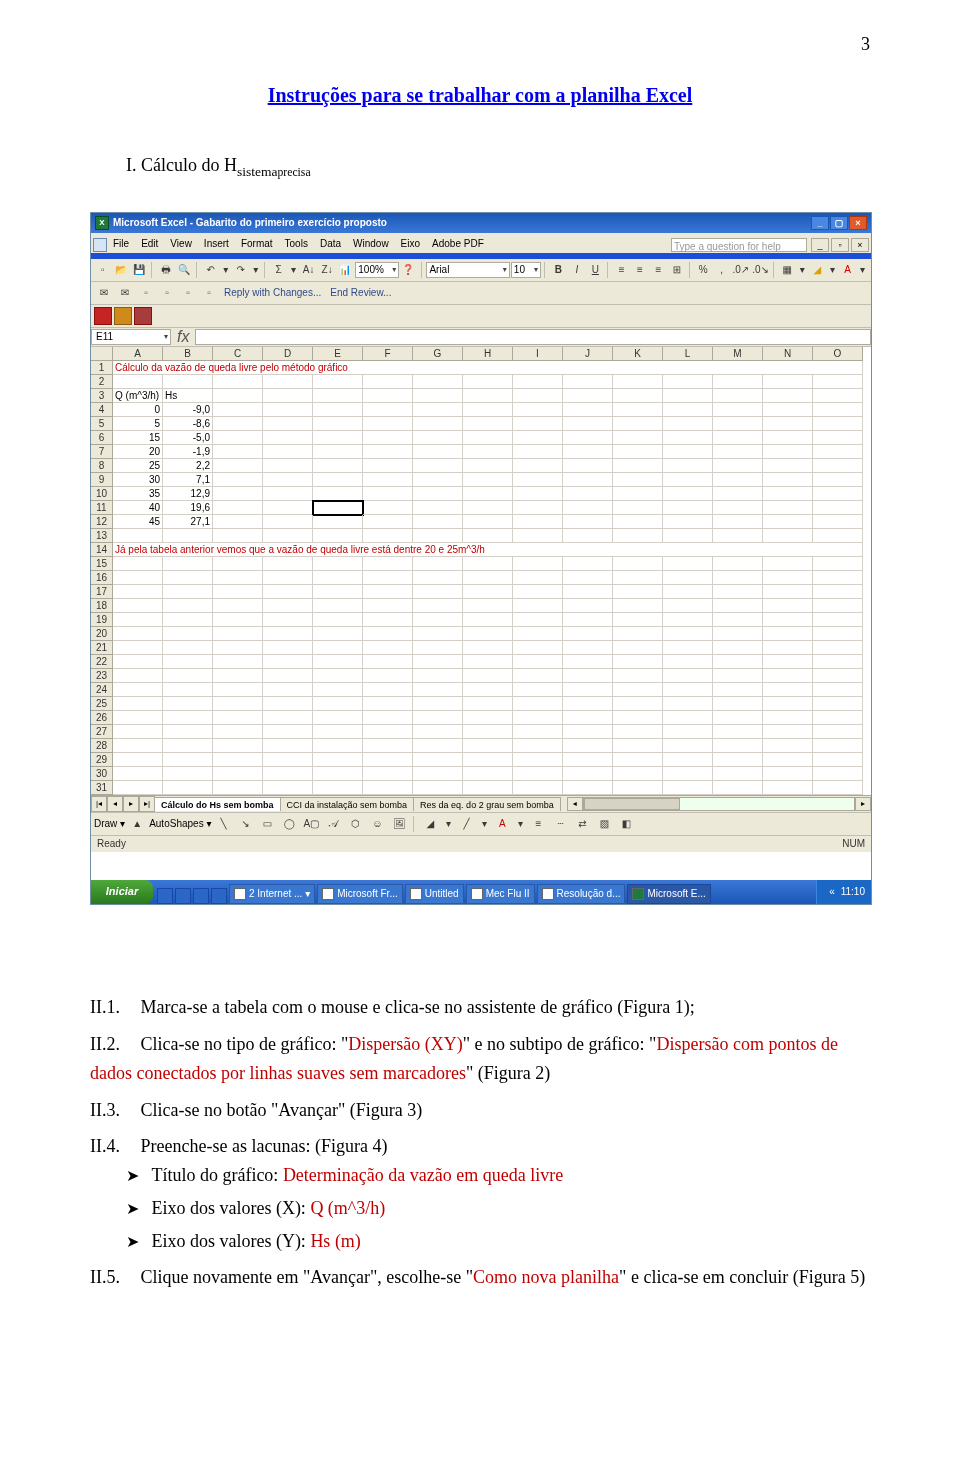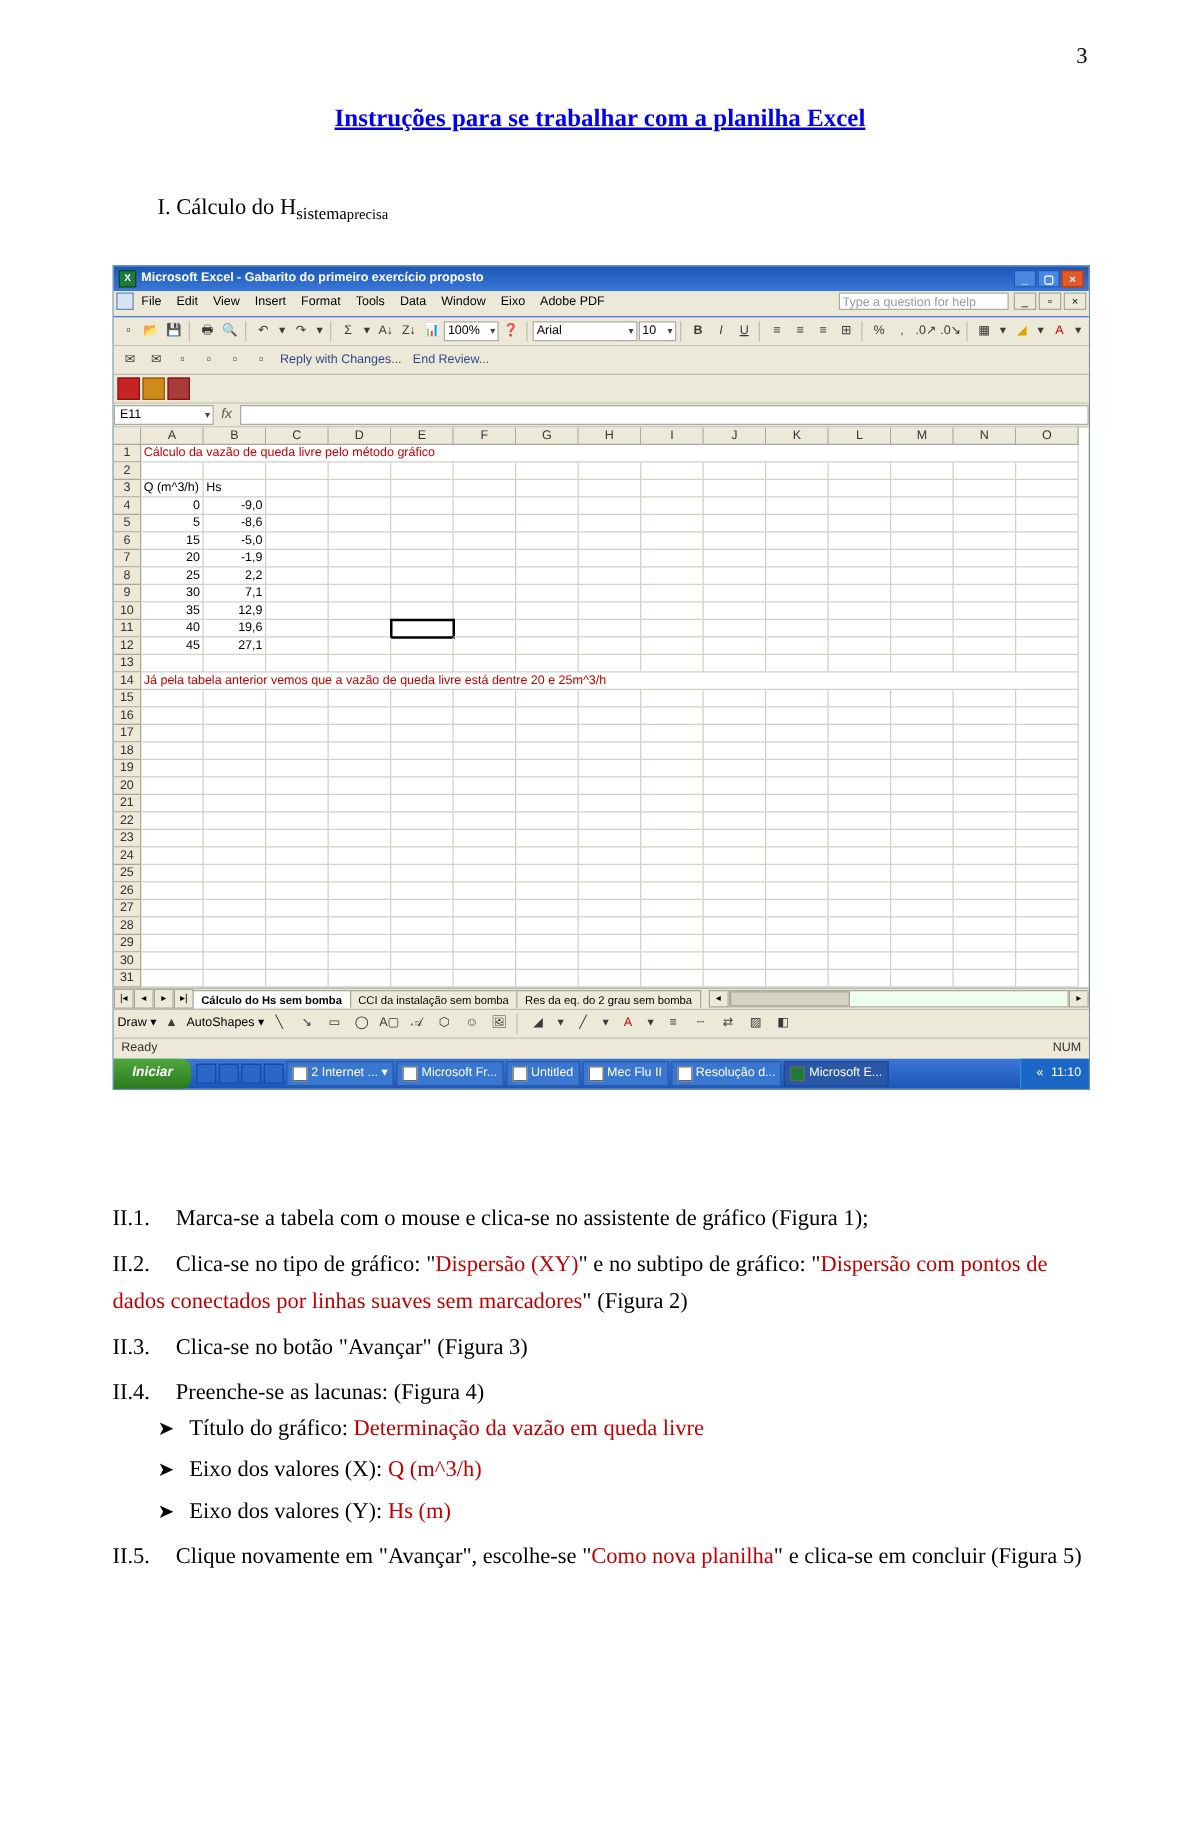--- a/index.html
+++ b/index.html
@@ -80,23 +80,23 @@
     width: 16px; height: 12px;
     background: #4a87e0;
     border: 1px solid #1a57b6;
     color:#fff;
     font-size: 9px;
     display:flex;align-items:center;justify-content:center;
   }
   .winbtn.close { background: #e05a2a; border-color:#b0360a; }
   .menubar {
     background: #ece9d8;
-    border-bottom: 1px solid #1d4ed8;
+    border-bottom: 6px solid #1d4ed8;
     display: flex;
-    align-items: flex-start;
+    align-items: flex-end;
     padding: 1px 2px;
     height: 18px;
     font-size: 10px;
   }
   .menubar .doc-icon {
     width: 12px; height: 12px;
     background: #d6e4f4; border:1px solid #6a8cb4;
     margin-right: 6px;
   }
   .menubar span.m {
@@ -154,21 +154,21 @@
   .namebox-row {
     display:flex; align-items:center; height:18px;
     background:#ece9d8; border-bottom:1px solid #c0beb2;
   }
   .namebox {
     width: 70px; height:14px; border:1px solid #afa99e;
     background:#fff; font-size:10px; padding:0 4px; display:flex;align-items:center;
     position: relative;
   }
   .namebox::after {content:"▾"; position:absolute; right:2px; font-size:8px; color:#444;}
-  .fx { margin:0 6px; font-style: italic; font-size: 11px; color:#555;}
+  .fx { margin:0 6px; font-style: italic; font-size: 16px; color:#555;}
   .formula-bar {
     flex:1; height:14px; border:1px solid #afa99e; background:#fff;
   }
   
   .grid {
     display: grid;
     grid-template-columns: 22px repeat(15, 50px);
     font-size: 10px;
   }
   .grid > div {
@@ -234,22 +234,22 @@
     font-size:10px;
   }
   .statusbar {
     background:#ece9d8; border-top:1px solid #c0beb2;
     height:16px; display:flex;align-items:center;padding:0 6px;
     font-size:10px; color:#333;
     justify-content: space-between;
   }
   .taskbar {
     background: linear-gradient(#3a77d6,#1a57b6);
-    height:24px; display:flex; align-items:center; padding:0;
-    font-size:10px; color:#fff;
+    height:24px; display:flex; align-items:flex-end; padding:0;
+    font-size:10px; color:#fff;margin-top:28px;
   }
   .startbtn {
     background: linear-gradient(#4fa83b,#2a7a1d);
     height:24px; width:62px; display:flex;align-items:center;justify-content:center;
     font-weight:bold; font-style:italic; border-radius:0 8px 8px 0;
     font-size:11px;
   }
   .tray {
     margin-left:auto; background:#1a67c6; height:24px;
     display:flex;align-items:center;padding:0 6px;gap:3px;

